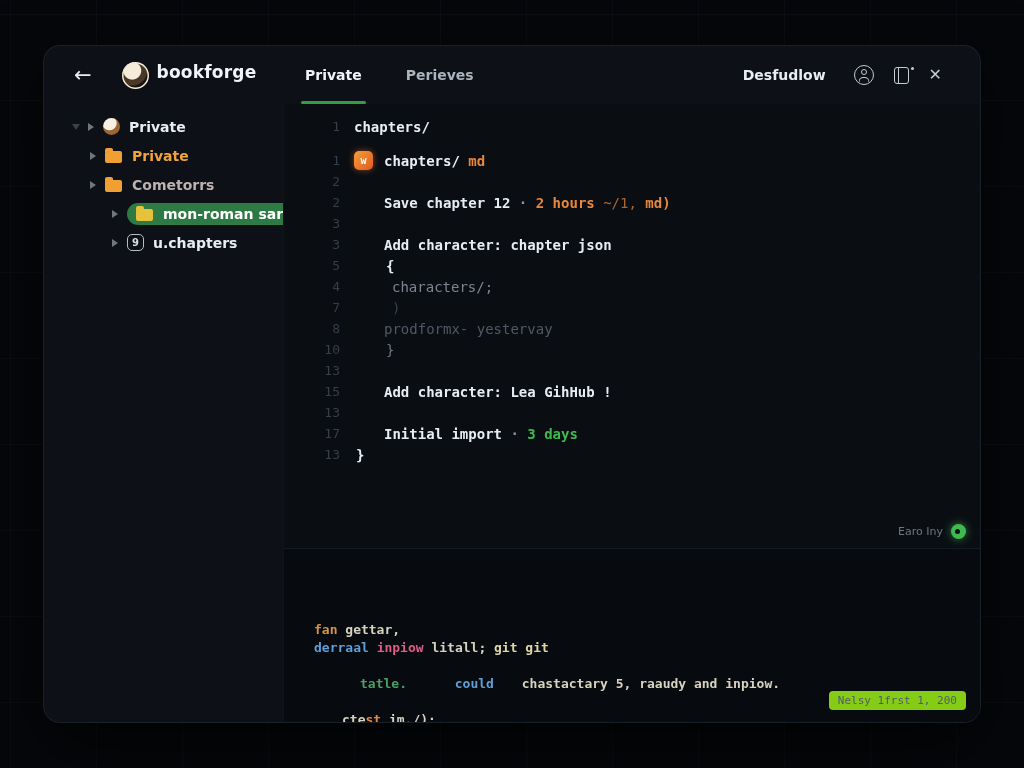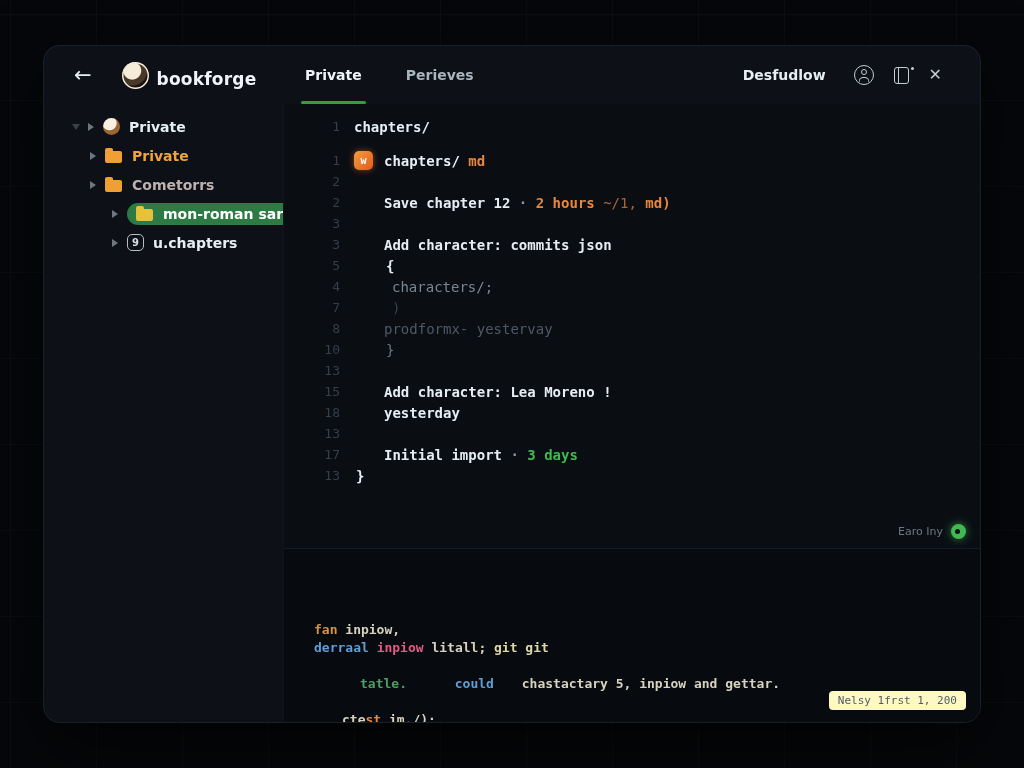--- a/index.html
+++ b/index.html
@@ -17,21 +17,21 @@
   .window {
     position:absolute; left:44px; top:46px; width:936px; height:676px;
     background:#0d1117; border-radius:16px; overflow:hidden;
     box-shadow:0 0 0 1px #1a2027, 0 24px 70px rgba(0,0,0,.65);
     display:flex; flex-direction:column;
   }
   
   .header { height:58px; flex-shrink:0; display:flex; align-items:center; }
   .header-left { width:239px; flex-shrink:0; display:flex; align-items:center; padding-left:30px; }
   .back-btn { color:#e6edf3; font-size:21px; cursor:pointer; line-height:1; }
-  .logo { display:flex; align-items:flex-end; gap:8px; margin-left:30px; }
+  .logo { display:flex; align-items:flex-start; gap:8px; margin-left:30px; }
   .logo-mark {
     width:27px; height:27px; border-radius:50%;
     background:radial-gradient(circle at 38% 32%, #f5ecd9 0 34%, #4a3827 38% 58%, #171310 62%);
     box-shadow:0 0 0 1.5px #f2ead9 inset;
   }
   .logo-text { color:#f0f4f8; font-size:17px; font-weight:700; letter-spacing:.2px; }
   .header-main { flex:1; display:flex; align-items:center; height:100%; padding-left:22px; }
   .tabs { display:flex; gap:44px; height:100%; align-items:center; }
   .tab { position:relative; color:#aab4be; font-size:14px; font-weight:600; height:100%;
          display:flex; align-items:center; cursor:pointer; }
@@ -89,21 +89,21 @@
          box-shadow:0 0 8px rgba(63,185,80,.7); cursor:pointer; }
   .dot-badge::after { content:""; position:absolute; left:4px; top:5px; width:5px; height:5px;
          border-radius:50%; background:#0d1117; }
   
   .terminal { height:174px; flex-shrink:0; background:#070a0f; border-top:1px solid #141a22;
          padding:24px 18px 8px 30px; position:relative;
          font-family:"DejaVu Sans Mono", monospace; font-size:13px; font-weight:700; }
   .tline { height:18px; display:flex; align-items:center; white-space:pre; }
   .t-amber{color:#d29446} .t-pale{color:#d8d3be} .t-cream{color:#e0d7a8}
   .t-blue{color:#5f9fd6} .t-pink{color:#e05c86} .t-green{color:#4d9e63} .t-orange{color:#e8863c}
-  .terminal-status { position:absolute; right:14px; bottom:12px; background:#fef9c3;
+  .terminal-status { position:absolute; right:14px; bottom:12px; background:#84cc16;
          border-radius:4px; padding:3px 9px; color:#525c68; font-size:11px; font-weight:400; }
 </style>
 </head>
 <body>
 
 <div class="window">
 
   <div class="header">
     <div class="header-left">
       <span class="back-btn">←</span>
@@ -174,21 +174,21 @@
           <div class="eline">
             <span class="gut">2</span>
             <span class="lct" style="padding-left: 30px;"><span class="c-fg">Save chapter 12</span><span class="c-gray"> · </span><span class="c-orange">2 hours</span><span class="c-dimorange"> ~/1, </span><span class="c-orange">md)</span></span>
           </div>
           <div class="eline">
             <span class="gut">3</span>
             <span class="lct" style="padding-left: 0px;"></span>
           </div>
           <div class="eline">
             <span class="gut">3</span>
-            <span class="lct" style="padding-left: 30px;"><span class="c-fg">Add character: commits json</span></span>
+            <span class="lct" style="padding-left: 30px;"><span class="c-fg">Add character: chapter json</span></span>
           </div>
           <div class="eline">
             <span class="gut">5</span>
             <span class="lct" style="padding-left: 32px;"><span class="c-fg">{</span></span>
           </div>
           <div class="eline">
             <span class="gut">4</span>
             <span class="lct" style="padding-left: 38px;"><span class="c-mid">characters/;</span></span>
           </div>
           <div class="eline">
@@ -202,48 +202,44 @@
           <div class="eline">
             <span class="gut">10</span>
             <span class="lct" style="padding-left: 32px;"><span class="c-mdim">}</span></span>
           </div>
           <div class="eline">
             <span class="gut">13</span>
             <span class="lct" style="padding-left: 0px;"></span>
           </div>
           <div class="eline">
             <span class="gut">15</span>
-            <span class="lct" style="padding-left: 30px;"><span class="c-fg">Add character: Lea Moreno !</span></span>
-          </div>
-          <div class="eline">
-            <span class="gut">18</span>
-            <span class="lct" style="padding-left: 30px;"><span class="c-fg">yesterday</span></span>
+            <span class="lct" style="padding-left: 30px;"><span class="c-fg">Add character: Lea GihHub !</span></span>
           </div>
           <div class="eline">
             <span class="gut">13</span>
             <span class="lct" style="padding-left: 0px;"></span>
           </div>
           <div class="eline">
             <span class="gut">17</span>
             <span class="lct" style="padding-left: 30px;"><span class="c-fg">Initial import</span><span class="c-gray"> · </span><span class="c-green">3 days</span></span>
           </div>
           <div class="eline">
             <span class="gut">13</span>
             <span class="lct" style="padding-left: 2px;"><span class="c-fg">}</span></span>
           </div>
           <div class="editor-status">
           <span class="estatus-label">Earo Iny</span>
           <span class="dot-badge"></span>
         </div>
       </div>
       <div class="terminal" id="terminal">
-        <div class="tline" style="padding-left: 0px; margin-top: 47px;"><span class="t-amber">fan</span><span class="t-pale"> inpiow,</span></div>
+        <div class="tline" style="padding-left: 0px; margin-top: 47px;"><span class="t-amber">fan</span><span class="t-pale"> gettar,</span></div>
           <div class="tline" style="padding-left: 0px;"><span class="t-blue">derraal</span><span class="t-pale"> </span><span class="t-pink">inpiow</span><span class="t-pale"> litall; </span><span class="t-cream">git git</span></div>
           <div class="tline" style="padding-left: 0px;"></div>
-          <div class="tline" style="padding-left: 46px; gap: 20px;"><span class="t-green">tatle.</span><span class="t-pale"> </span><span class="t-blue">could</span><span class="t-pale"> chastactary 5, inpiow and gettar.</span></div>
+          <div class="tline" style="padding-left: 46px; gap: 20px;"><span class="t-green">tatle.</span><span class="t-pale"> </span><span class="t-blue">could</span><span class="t-pale"> chastactary 5, raaudy and inpiow.</span></div>
           <div class="tline" style="padding-left: 0px;"></div>
           <div class="tline" style="padding-left: 28px;"><span class="t-pale">cte</span><span class="t-orange">st</span><span class="t-pale"> im./);</span></div>
           <div class="tline" style="padding-left: 0px;"><span class="t-pale">]</span></div>
           <div class="terminal-status">Nelsy 1frst 1, 200</div>
       </div>
     </div>
   </div>
 
 </div>
 

